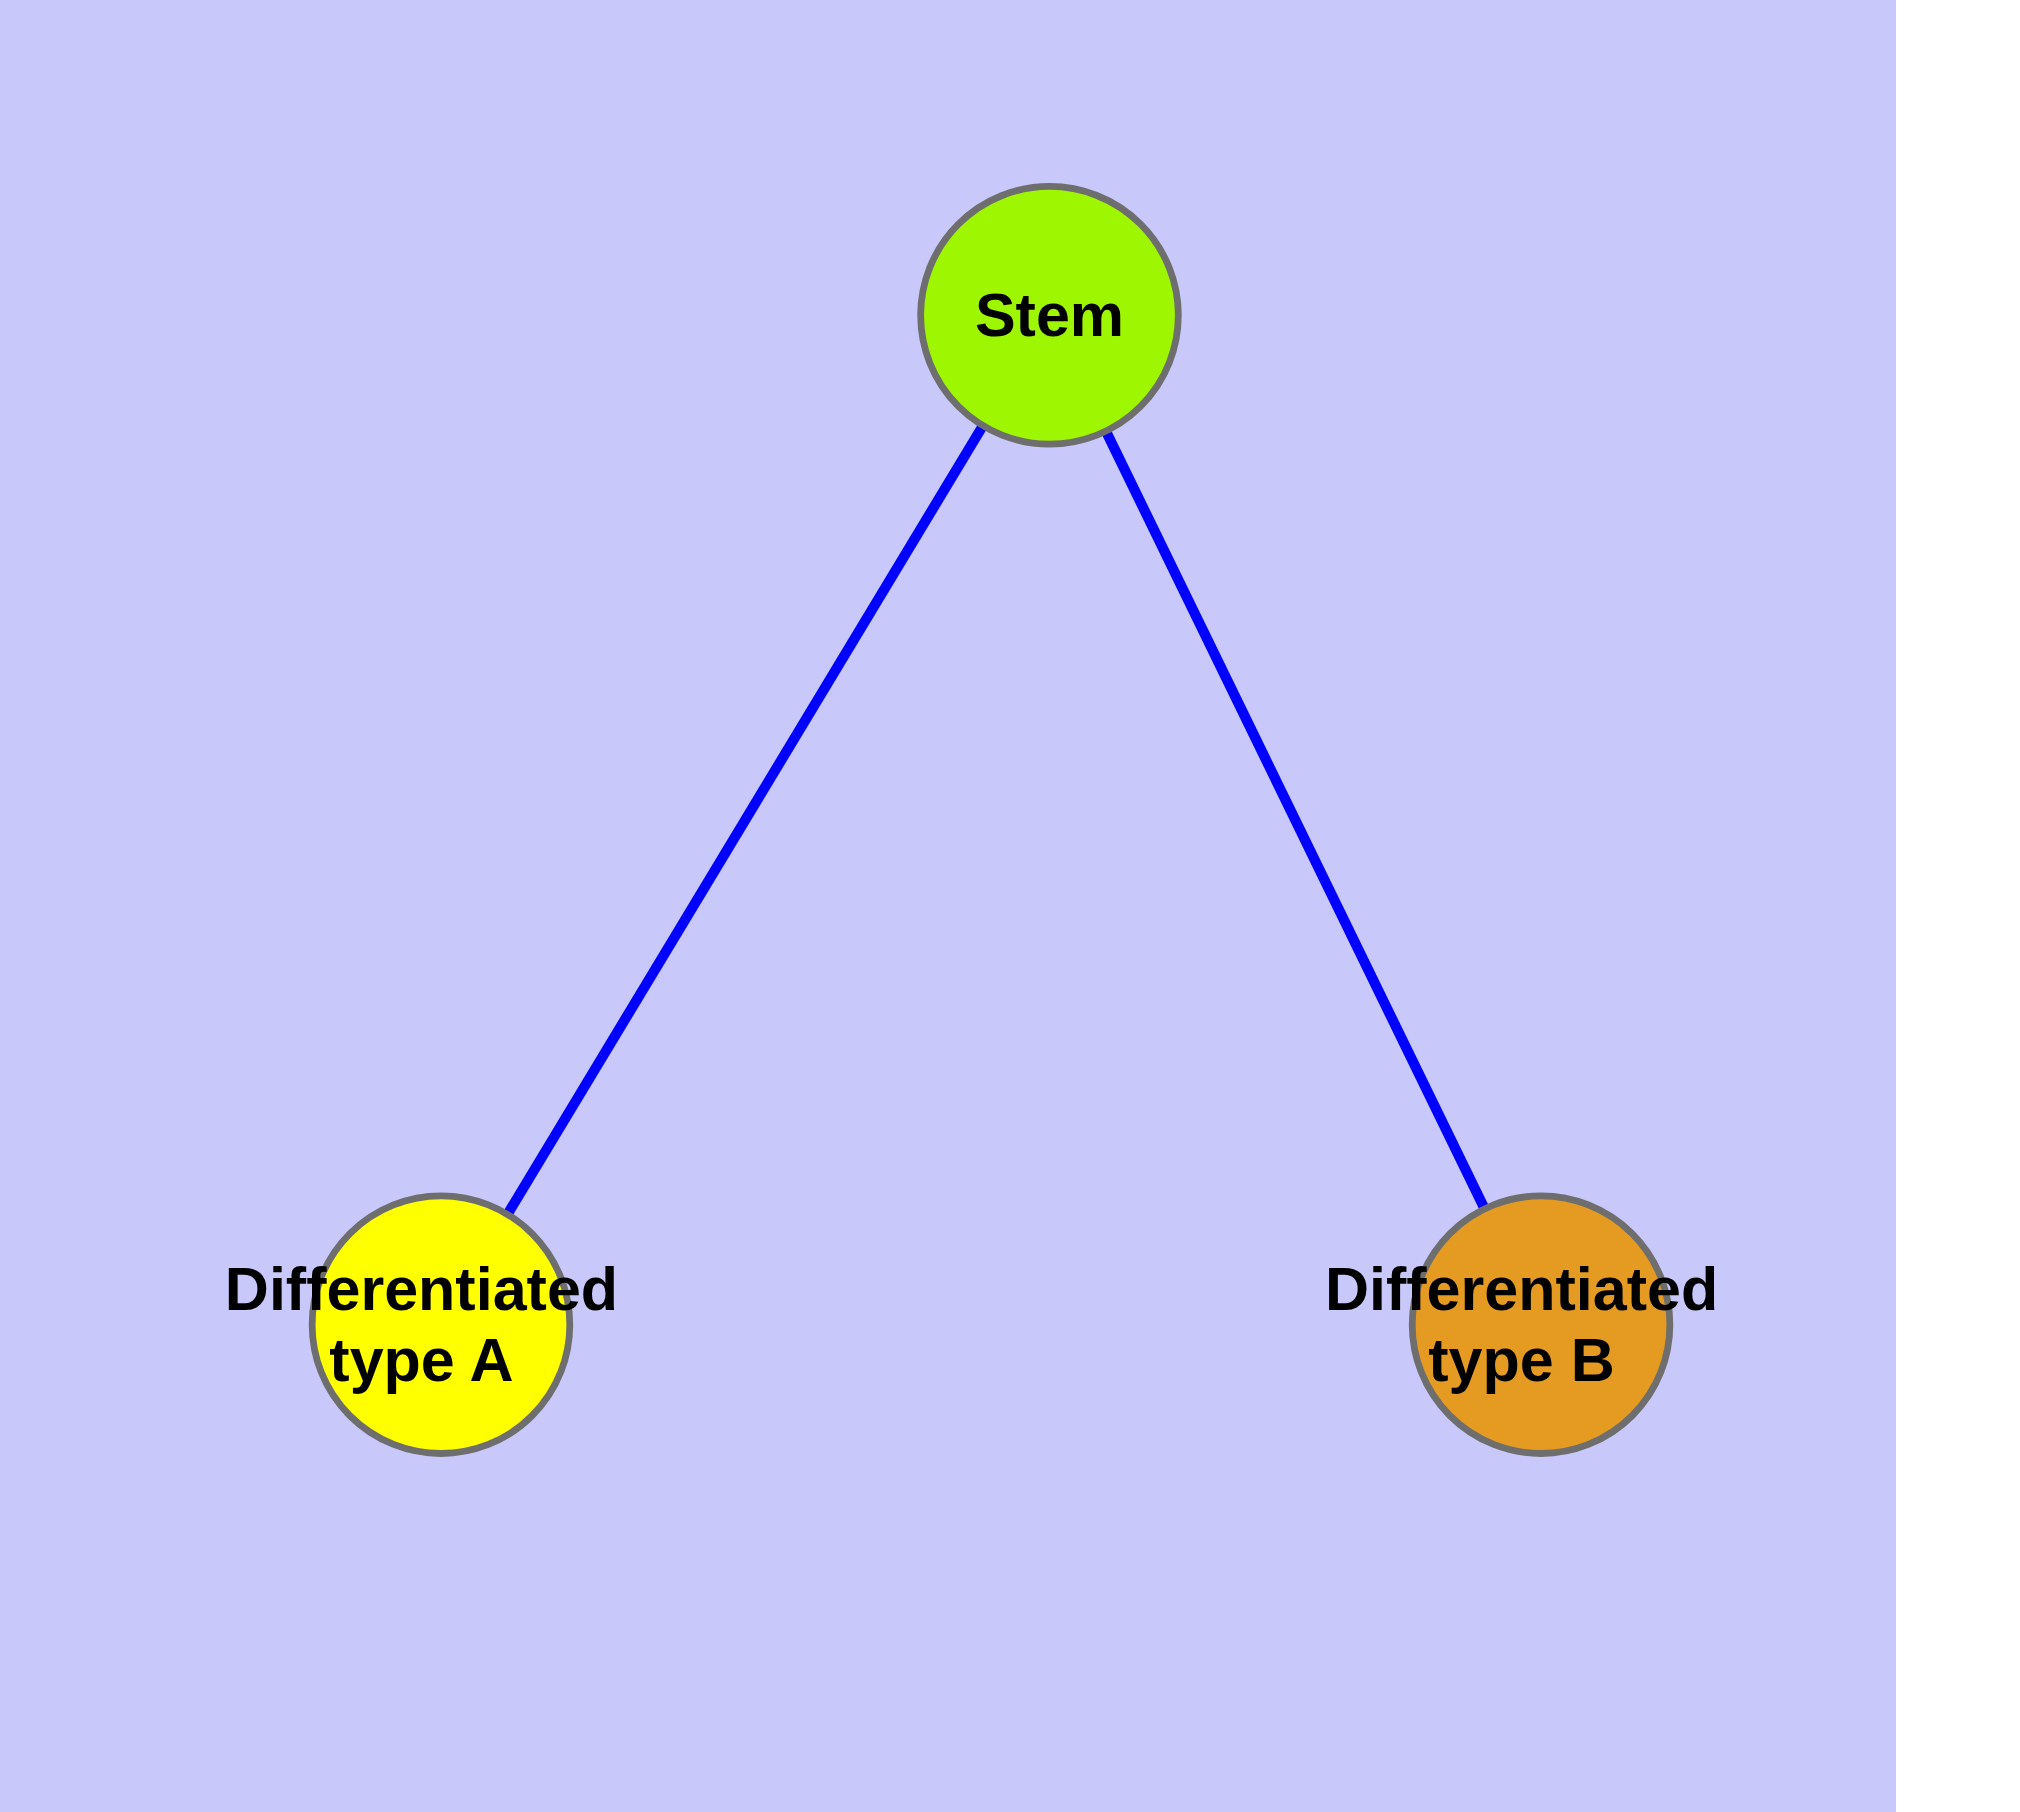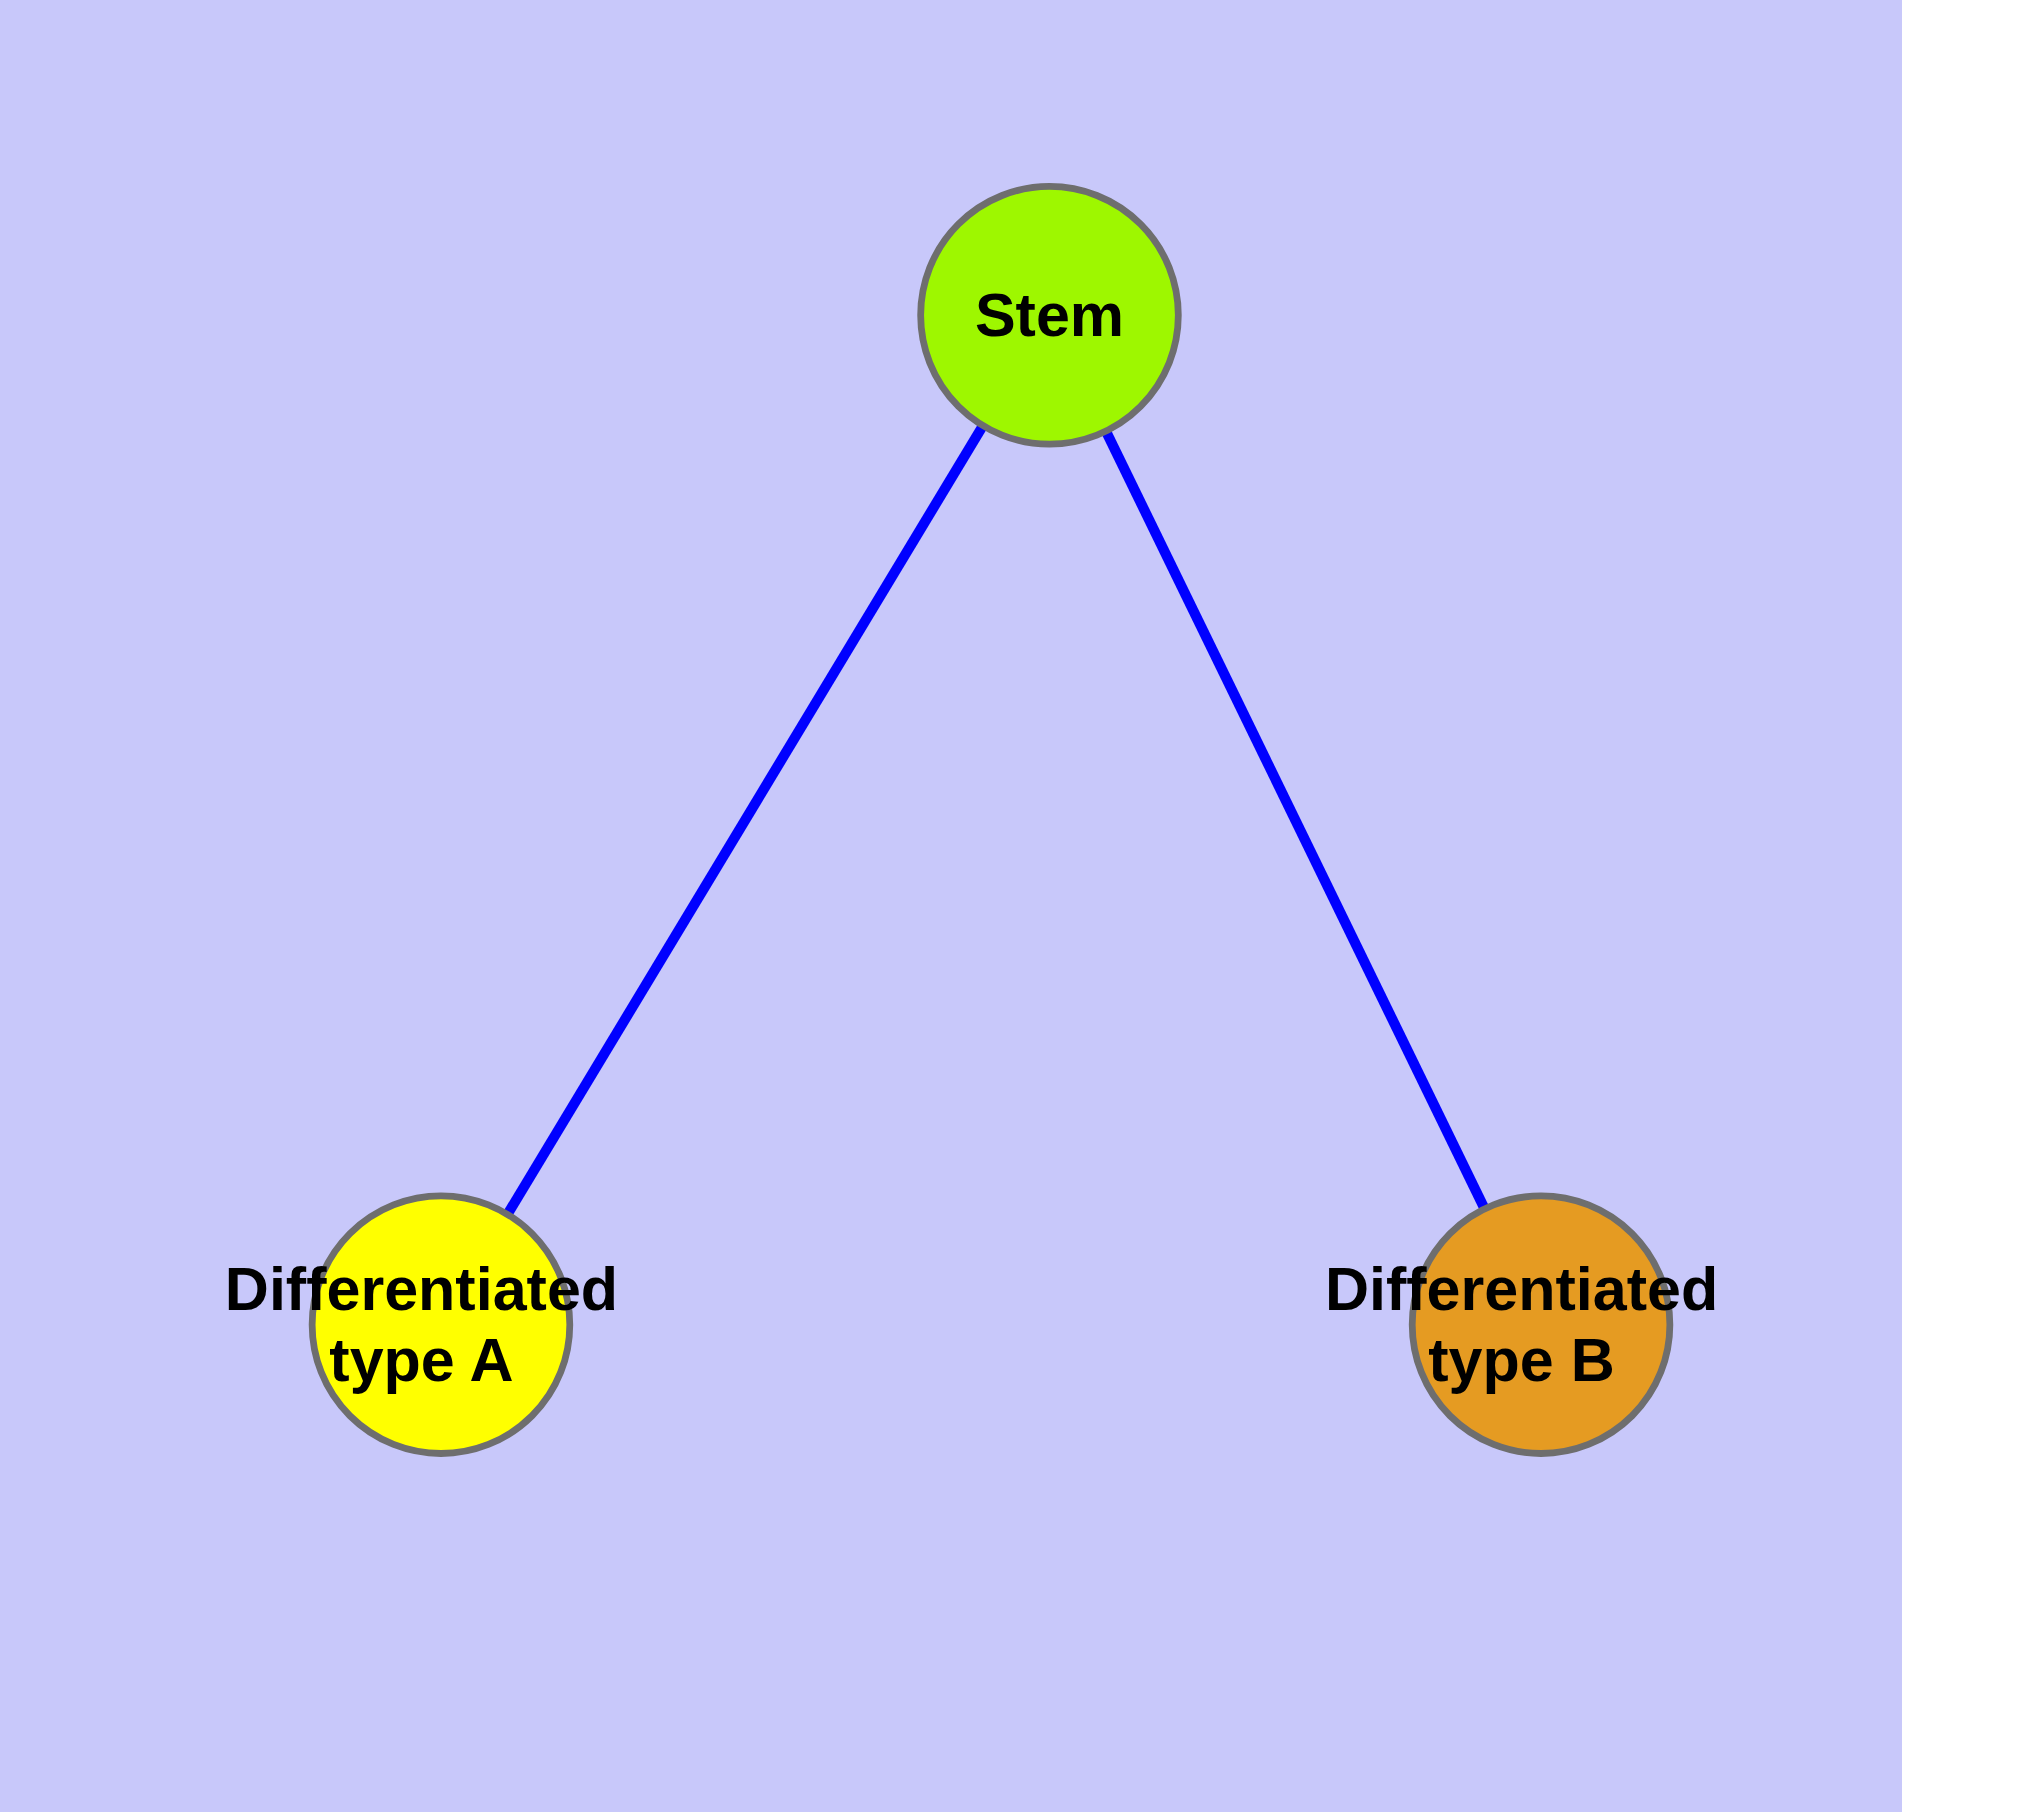--- a/index.html
+++ b/index.html
@@ -6,21 +6,20 @@
     margin: 0;
     padding: 0;
     background: #ffffff;
   }
   #canvas {
     position: relative;
     width: 1896px;
     height: 1812px;
     overflow: hidden;
     font-family: "Liberation Sans", sans-serif;
-    padding-left: 6px;
   }
   #graph-svg {
     position: absolute;
     top: 0;
     left: 0;
     width: 2021px;
     height: 1812px;
     display: block;
   }
   .node-label {

